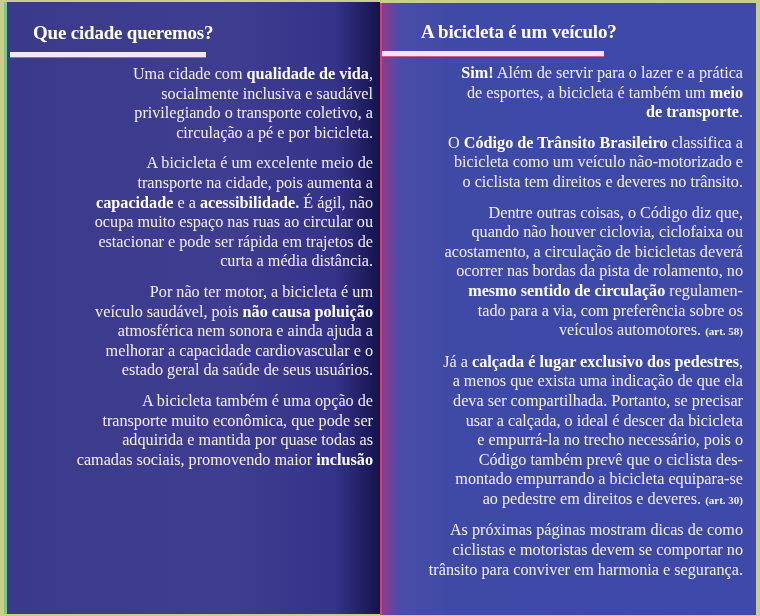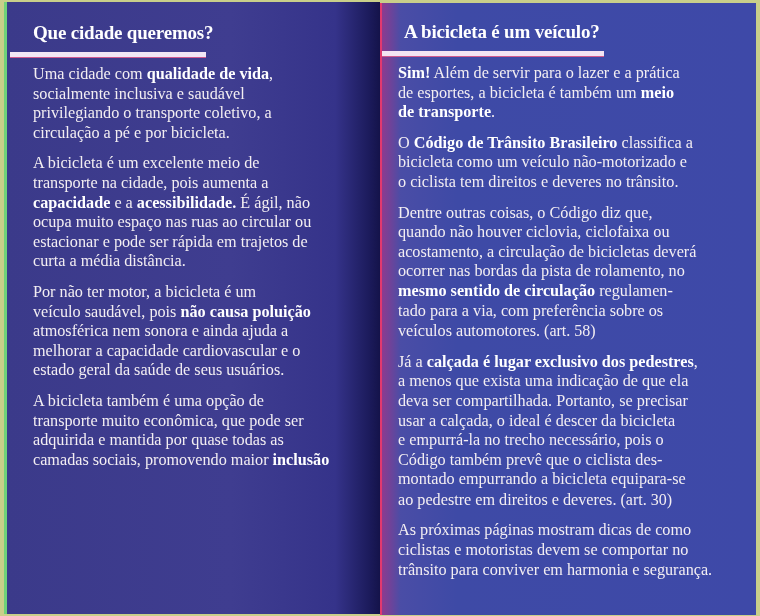--- a/index.html
+++ b/index.html
@@ -25,36 +25,36 @@
     .page-right {
       left: 380px; width: 376px; top: 3px;
       background: linear-gradient(90deg, #8d3b8f 0%, #4a4da6 5%, #3e4aa6 20%, #3e49a8 100%);
       border-left: 2px solid #e2396f;
     }
     .heading {
       position: absolute; font-weight: bold; font-size: 19px; color: #ffffff;
       letter-spacing: -0.2px;
     }
     .page-left .heading { left: 26px; top: 20px; }
-    .page-right .heading { left: 22px; top: 18px; }
+    .page-right .heading { left: 39px; top: 18px; }
     .rule {
       position: absolute; height: 5px;
       background: #f1e7f5;
       box-shadow: 0 1px 0 #d05a8f;
     }
     .page-left .rule { left: 3px; top: 50px; width: 196px; }
     .page-right .rule { left: 0px; top: 48px; width: 222px; background:#f3e4f3; }
     .body {
-      position: absolute; font-size: 16.2px; line-height: 19.6px;
+      position: absolute; font-size: 16.2px; line-height: 19.6px; text-align: right;
     }
     .page-left .body { left: 26px; top: 63px; width: 340px; }
     .page-right .body { left: 16px; top: 61px; width: 345px; }
     .para { margin: 0 0 11px 0; }
     b { font-weight: bold; color: #ffffff; }
-    .small { font-size: 16px; }
+    .small { font-size: 11px; font-weight: bold; }
     .line { display: block; white-space: nowrap; }
   </style>
 </head>
 <body>
 
 <div class="spread">
   <div class="page page-left">
     <div class="heading">Que cidade queremos?</div>
     <div class="rule"></div>
     <div class="body">

